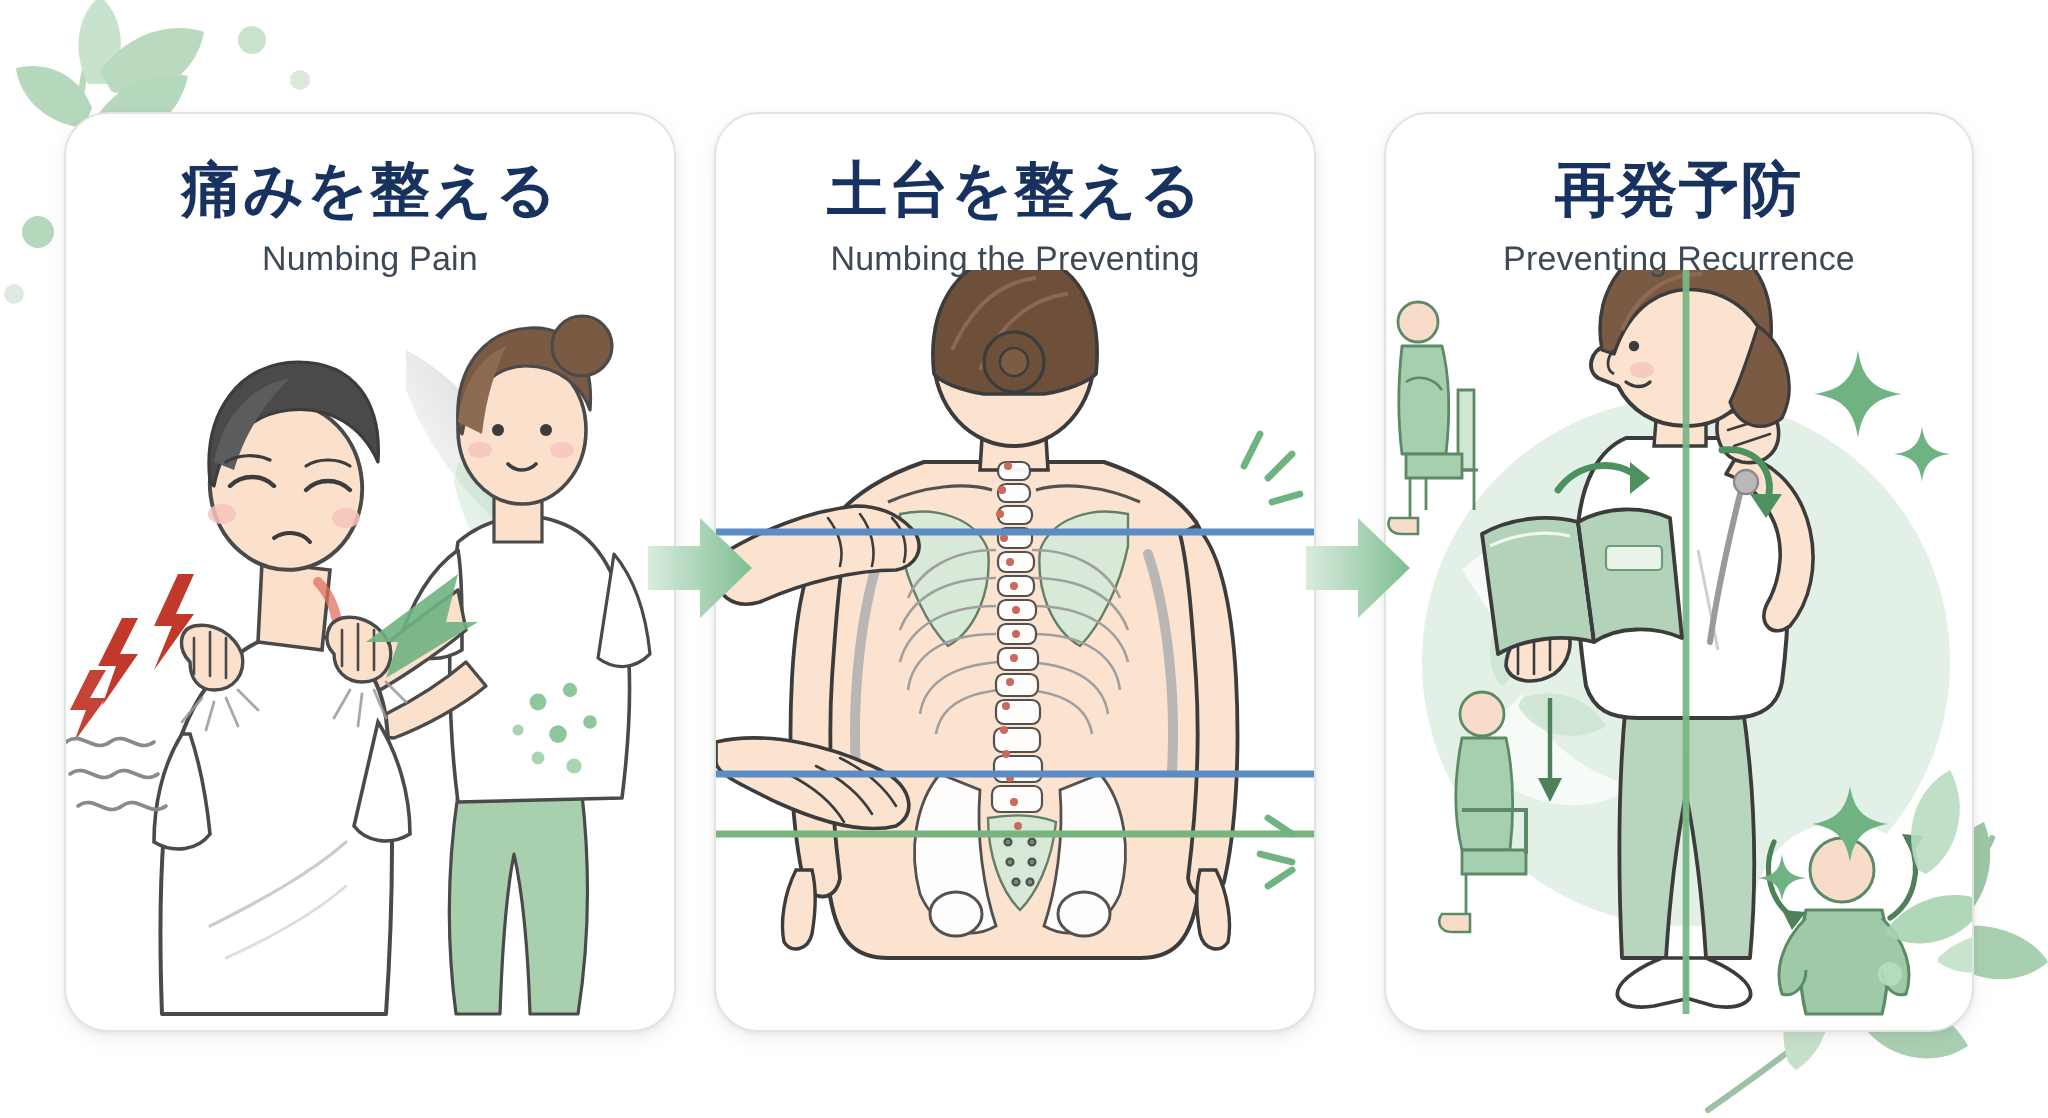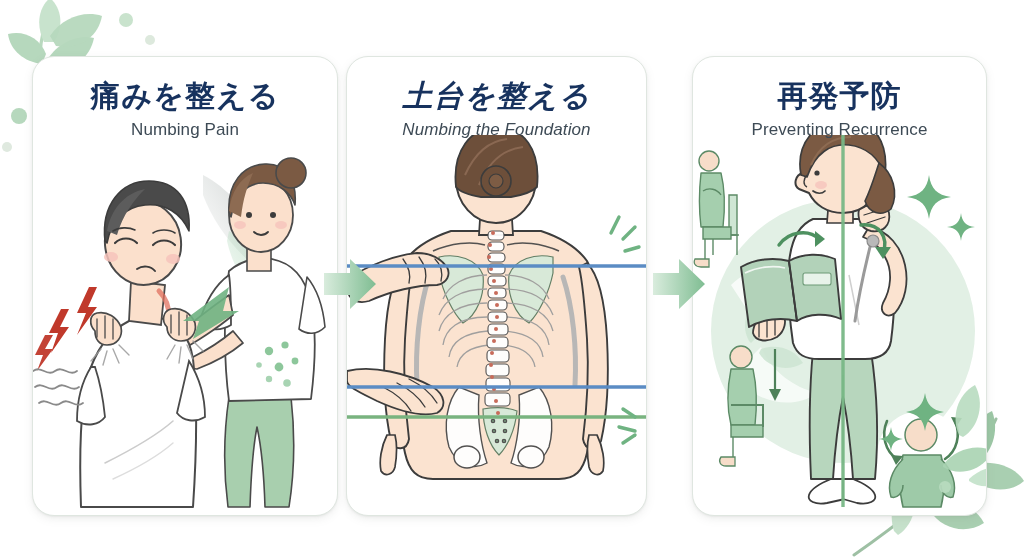--- a/index.html
+++ b/index.html
@@ -35,21 +35,21 @@
     position: absolute;
     top: 56px;
     height: 458px;
     background: #ffffff;
     border: 1px solid #dfe6e0;
     border-radius: 22px;
     box-shadow: 0 3px 9px rgba(120,130,120,0.13), 0 1px 2px rgba(120,130,120,0.10);
     overflow: hidden;
   }
   #card-1 { left: 32px;  width: 304px; }
-  #card-2 { left: 346px; width: 299px; font-style: italic; }
+  #card-2 { left: 357px; width: 299px; }
   #card-3 { left: 692px; width: 293px; text-decoration: underline; }
 
   .card-head {
     position: absolute;
     left: 0; right: 0; top: 22px;
     text-align: center;
     z-index: 4;
   }
   .title-ja {
     font-size: 30px;
@@ -251,21 +251,21 @@
           <stop offset="100%" stop-color="#7fbd92"></stop>
         </linearGradient>
       </defs>
       <path d="M0 17 L26 17 L26 3 L52 28 L26 53 L26 39 L0 39 Z" fill="url(#ag1)"></path>
     </svg>
   </div>
 
   <div class="card" id="card-2">
     <div class="card-head">
       <p class="title-ja">土台を整える</p>
-      <p class="title-en">Numbing the Foundation</p>
+      <p class="title-en">Numbing the Preventing</p>
     </div>
 
     <div class="illus">
       <svg viewBox="0 0 299 380" xmlns="http://www.w3.org/2000/svg">
 
         <g>
 
           <path d="M104 96 C86 102 68 112 58 126 C50 140 46 162 46 196 C46 240 50 282 58 318 C62 336 70 344 86 344 L212 344 C228 344 236 336 240 318 C248 282 252 240 252 196 C252 162 248 140 240 126 C230 112 212 102 194 96 Z" fill="#fbe3d0" stroke="#3c3c3c" stroke-width="2" stroke-linejoin="round"></path>
 
           <path d="M58 128 C46 140 40 168 38 204 C36 242 38 280 44 306 C48 316 60 316 62 304 C58 272 56 236 58 204 C60 174 62 148 66 132 Z" fill="#fbe3d0" stroke="#3c3c3c" stroke-width="1.9" stroke-linejoin="round"></path>

